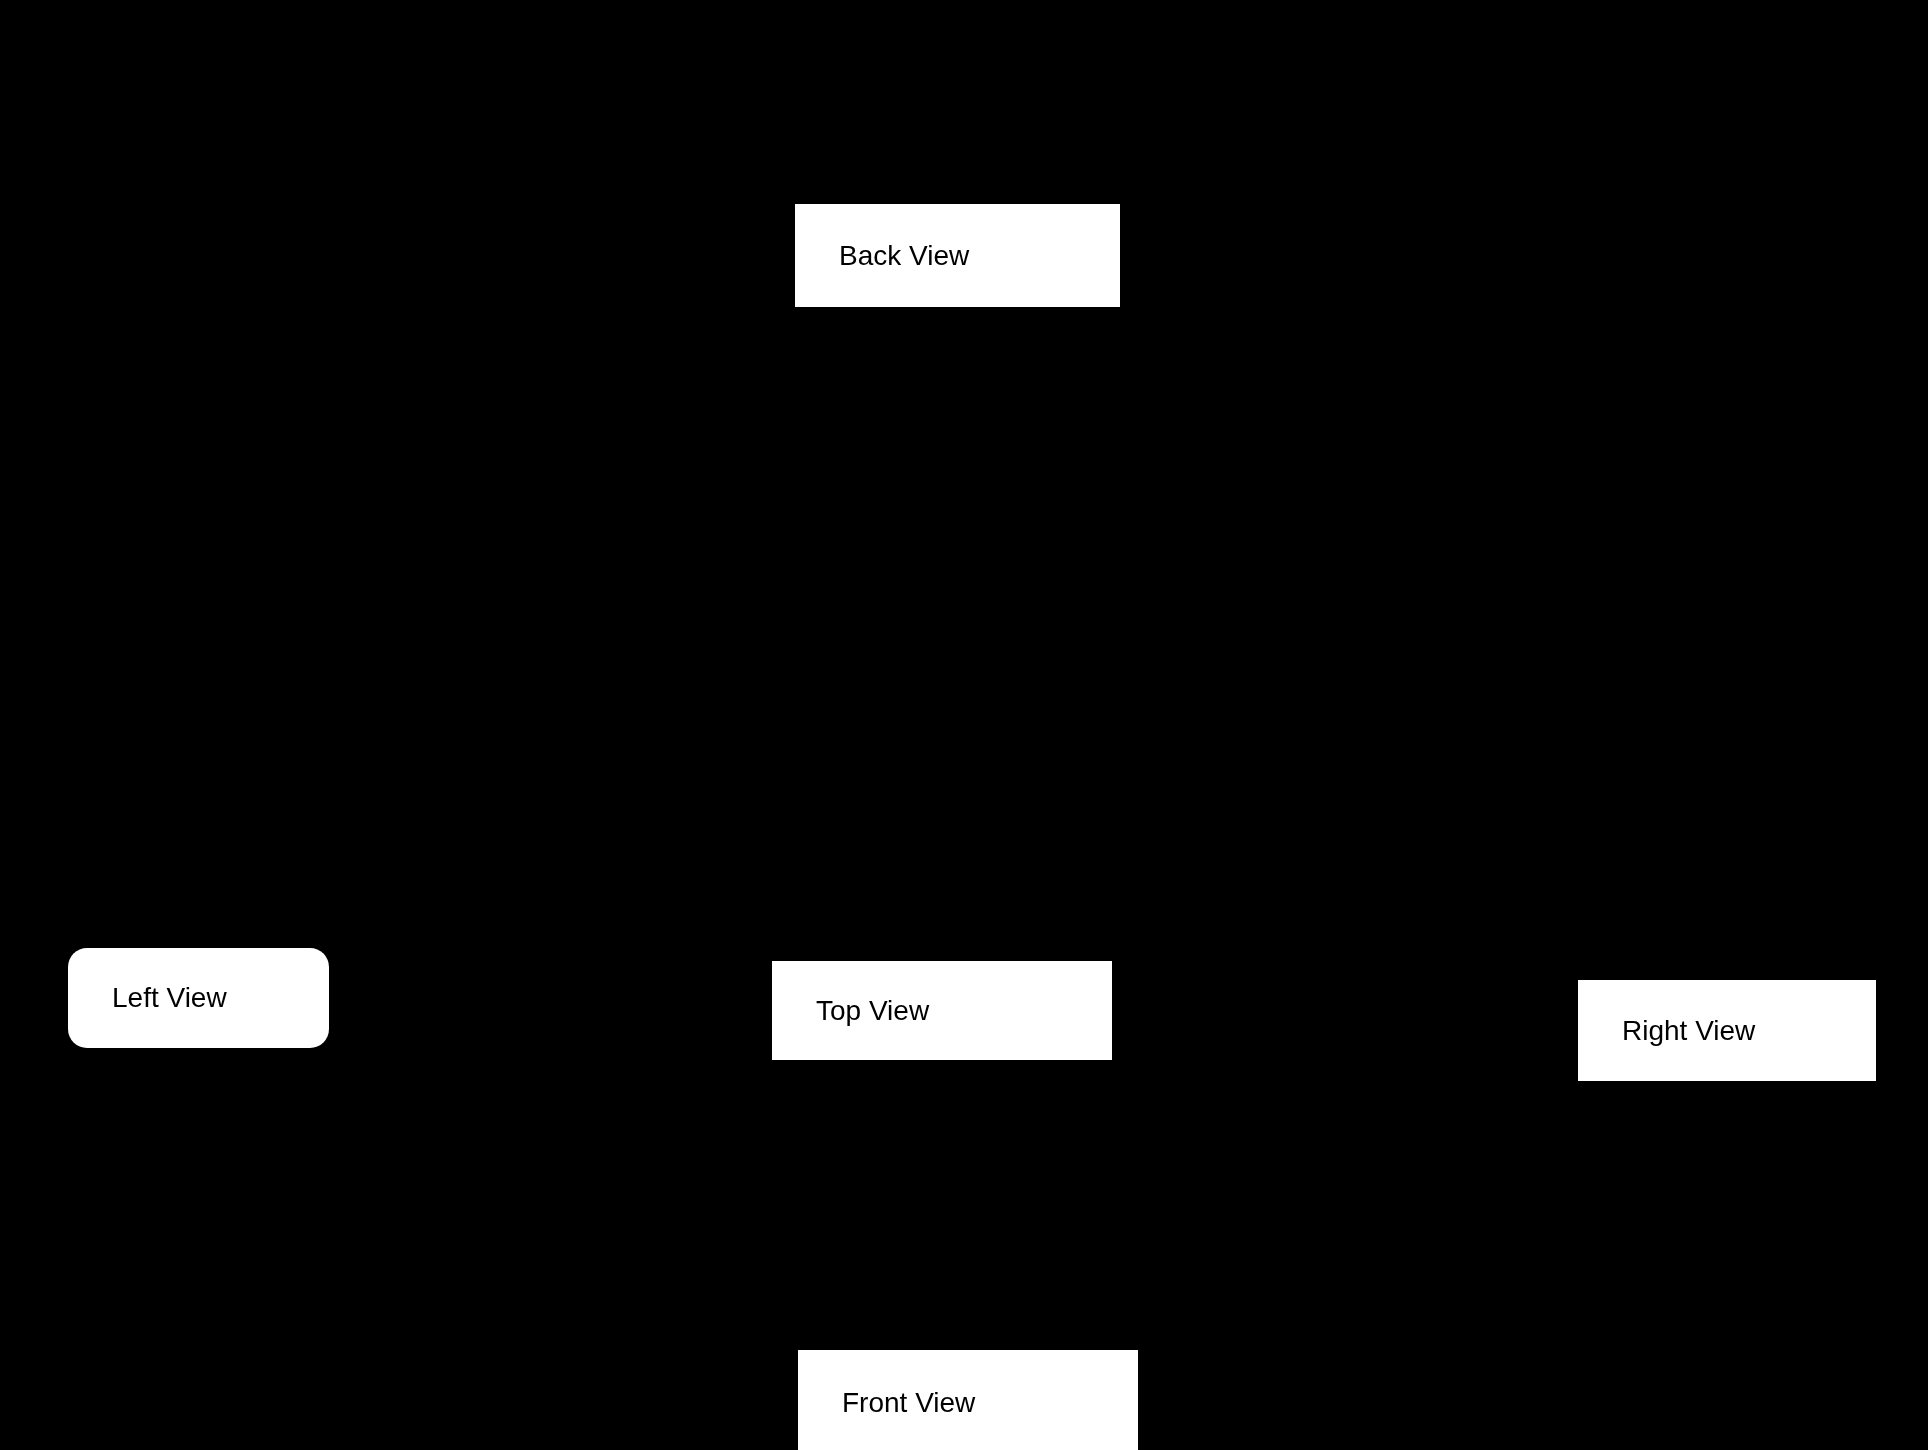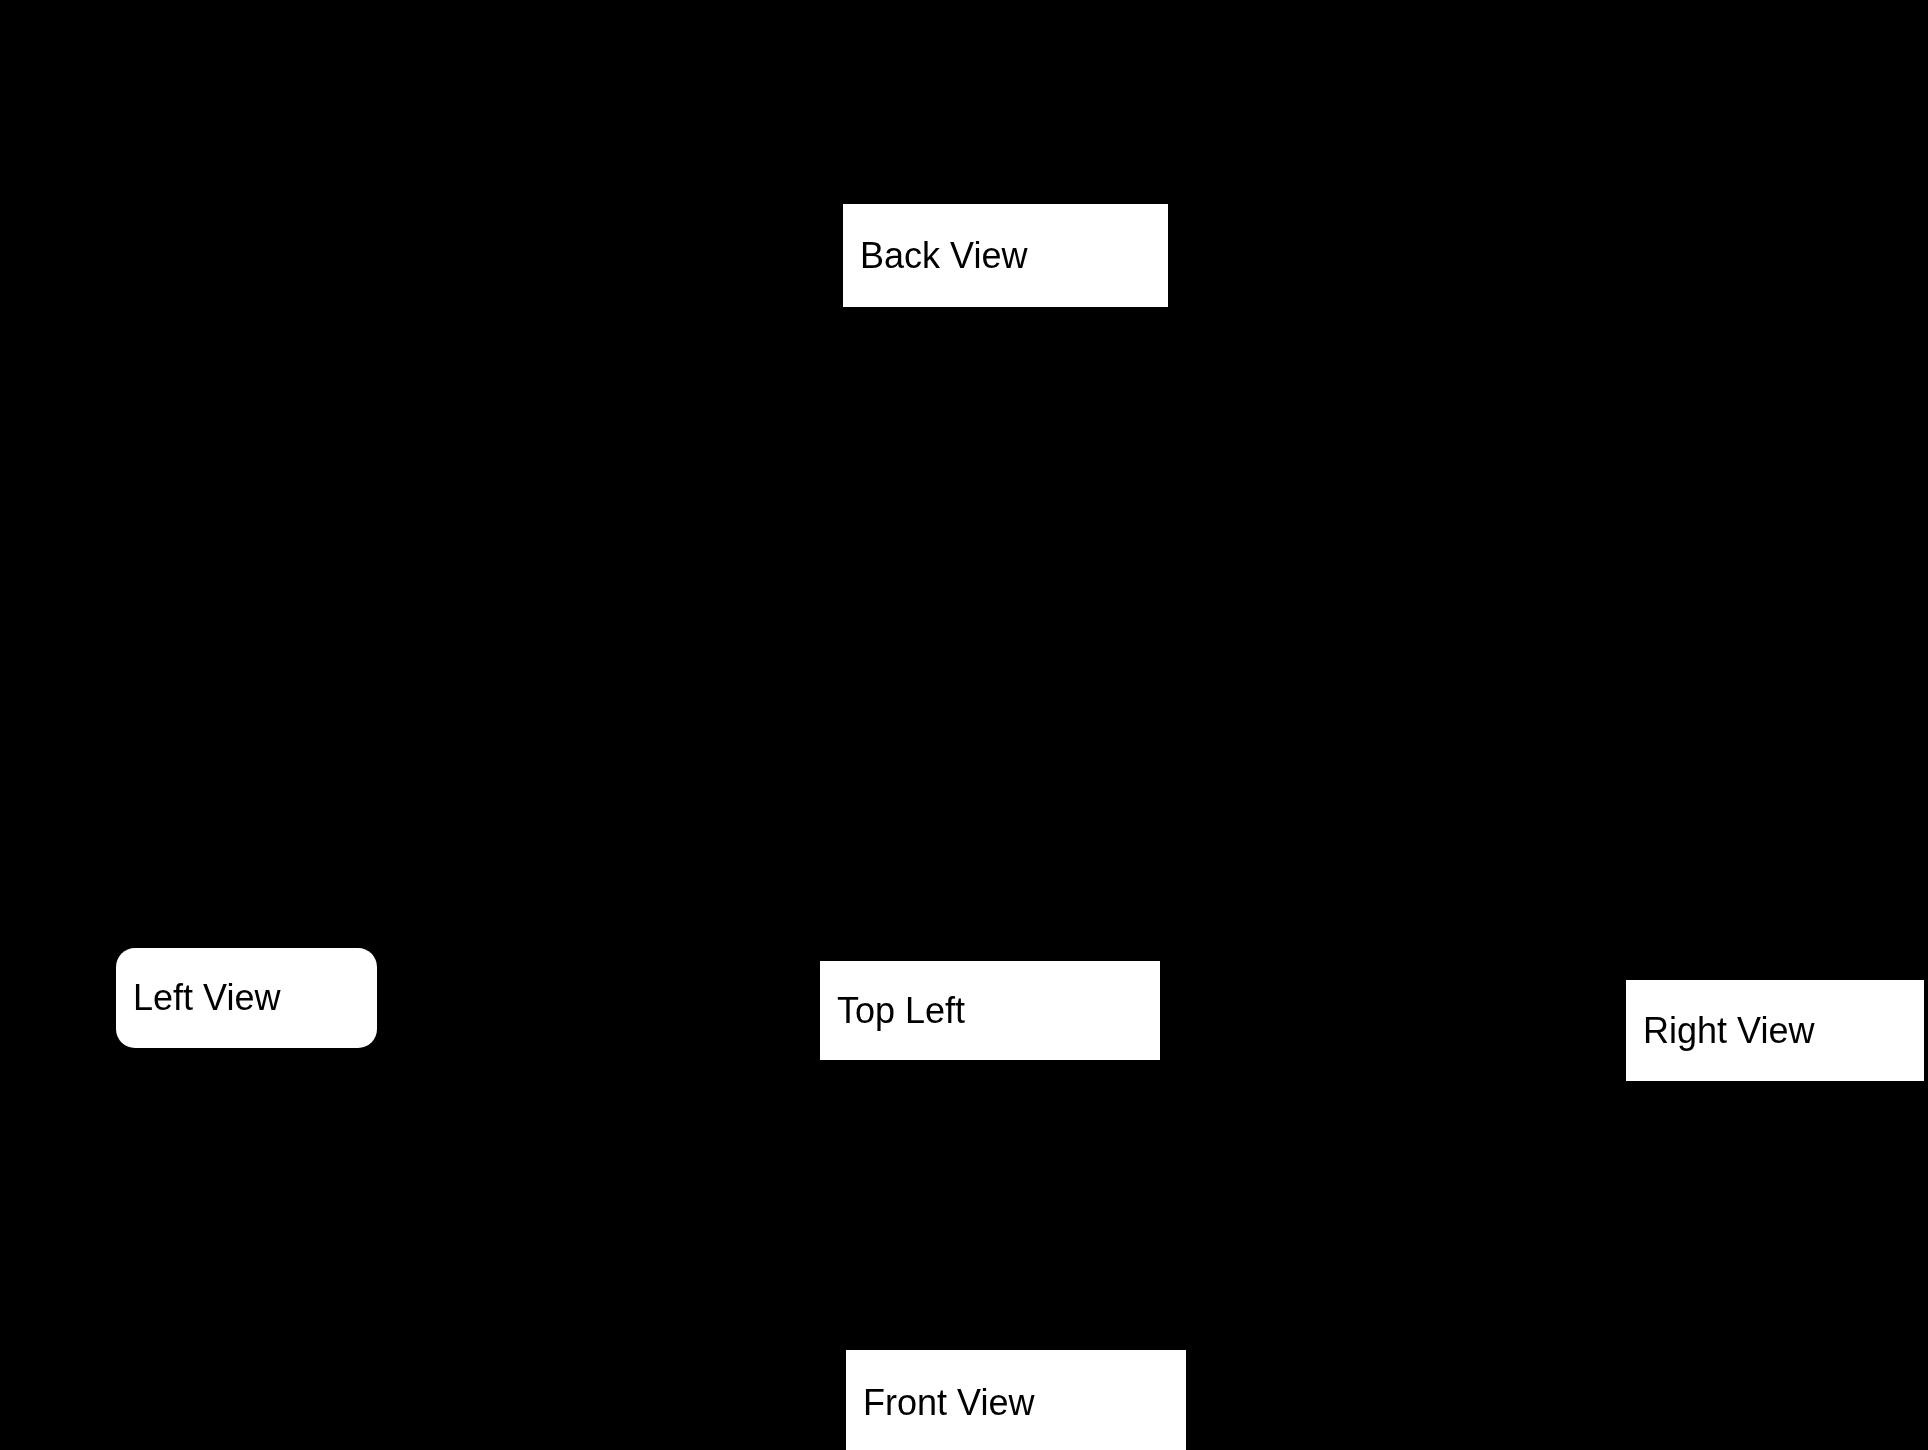--- a/index.html
+++ b/index.html
@@ -14,39 +14,38 @@
     background: var(--bg, #000000);
     overflow: hidden;
     font-family: "Liberation Sans", sans-serif;
   }
   .view-label {
     position: absolute;
     background: var(--box, #ffffff);
     color: var(--text, #000000);
     display: flex;
     align-items: center;
-    padding-left: 17px;
+    padding-left: 44px;
     box-sizing: border-box;
-    font-size: 36px;
+    font-size: 28px;
     line-height: 1;
     white-space: nowrap;
-    margin-left: 48px;
   }
   .label-back  { left: 795px;  top: 204px;  width: 325px; height: 103px; }
   .label-left  { left: 68px;   top: 948px;  width: 261px; height: 100px; border-radius: 19px; }
   .label-top   { left: 772px;  top: 961px;  width: 340px; height: 99px;  }
   .label-right { left: 1578px; top: 980px;  width: 298px; height: 101px; }
   .label-front { left: 798px;  top: 1350px; width: 340px; height: 105px; }
 </style>
 </head>
 <body>
 
 <div class="canvas">
   <div class="view-label label-back">Back View</div>
 
   <div class="view-label label-left">Left View</div>
 
-  <div class="view-label label-top">Top Left</div>
+  <div class="view-label label-top">Top View</div>
 
   <div class="view-label label-right">Right View</div>
 
   <div class="view-label label-front">Front View</div>
 </div>
 
 </body></html>

